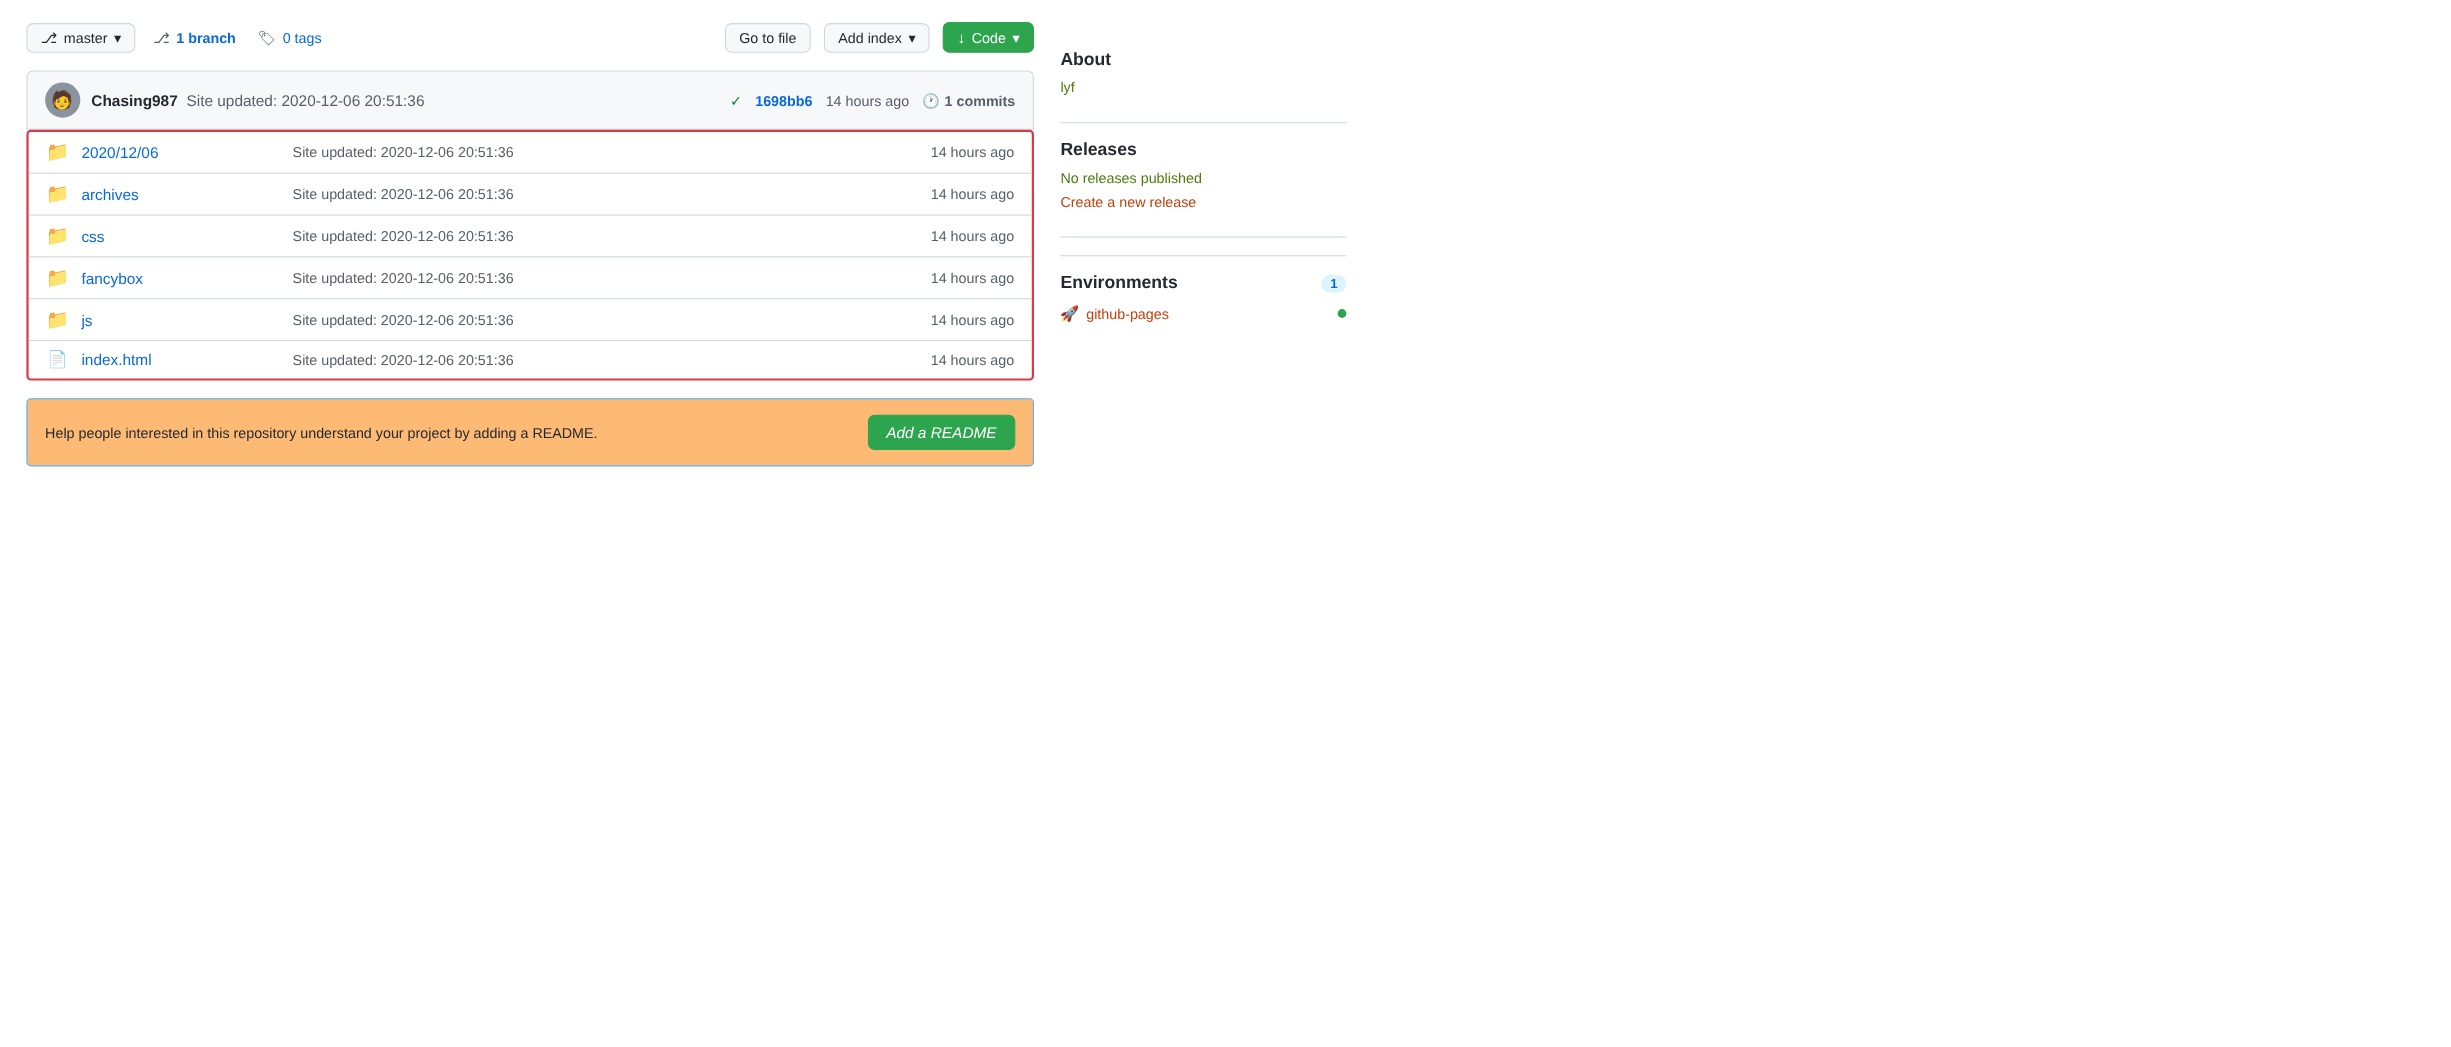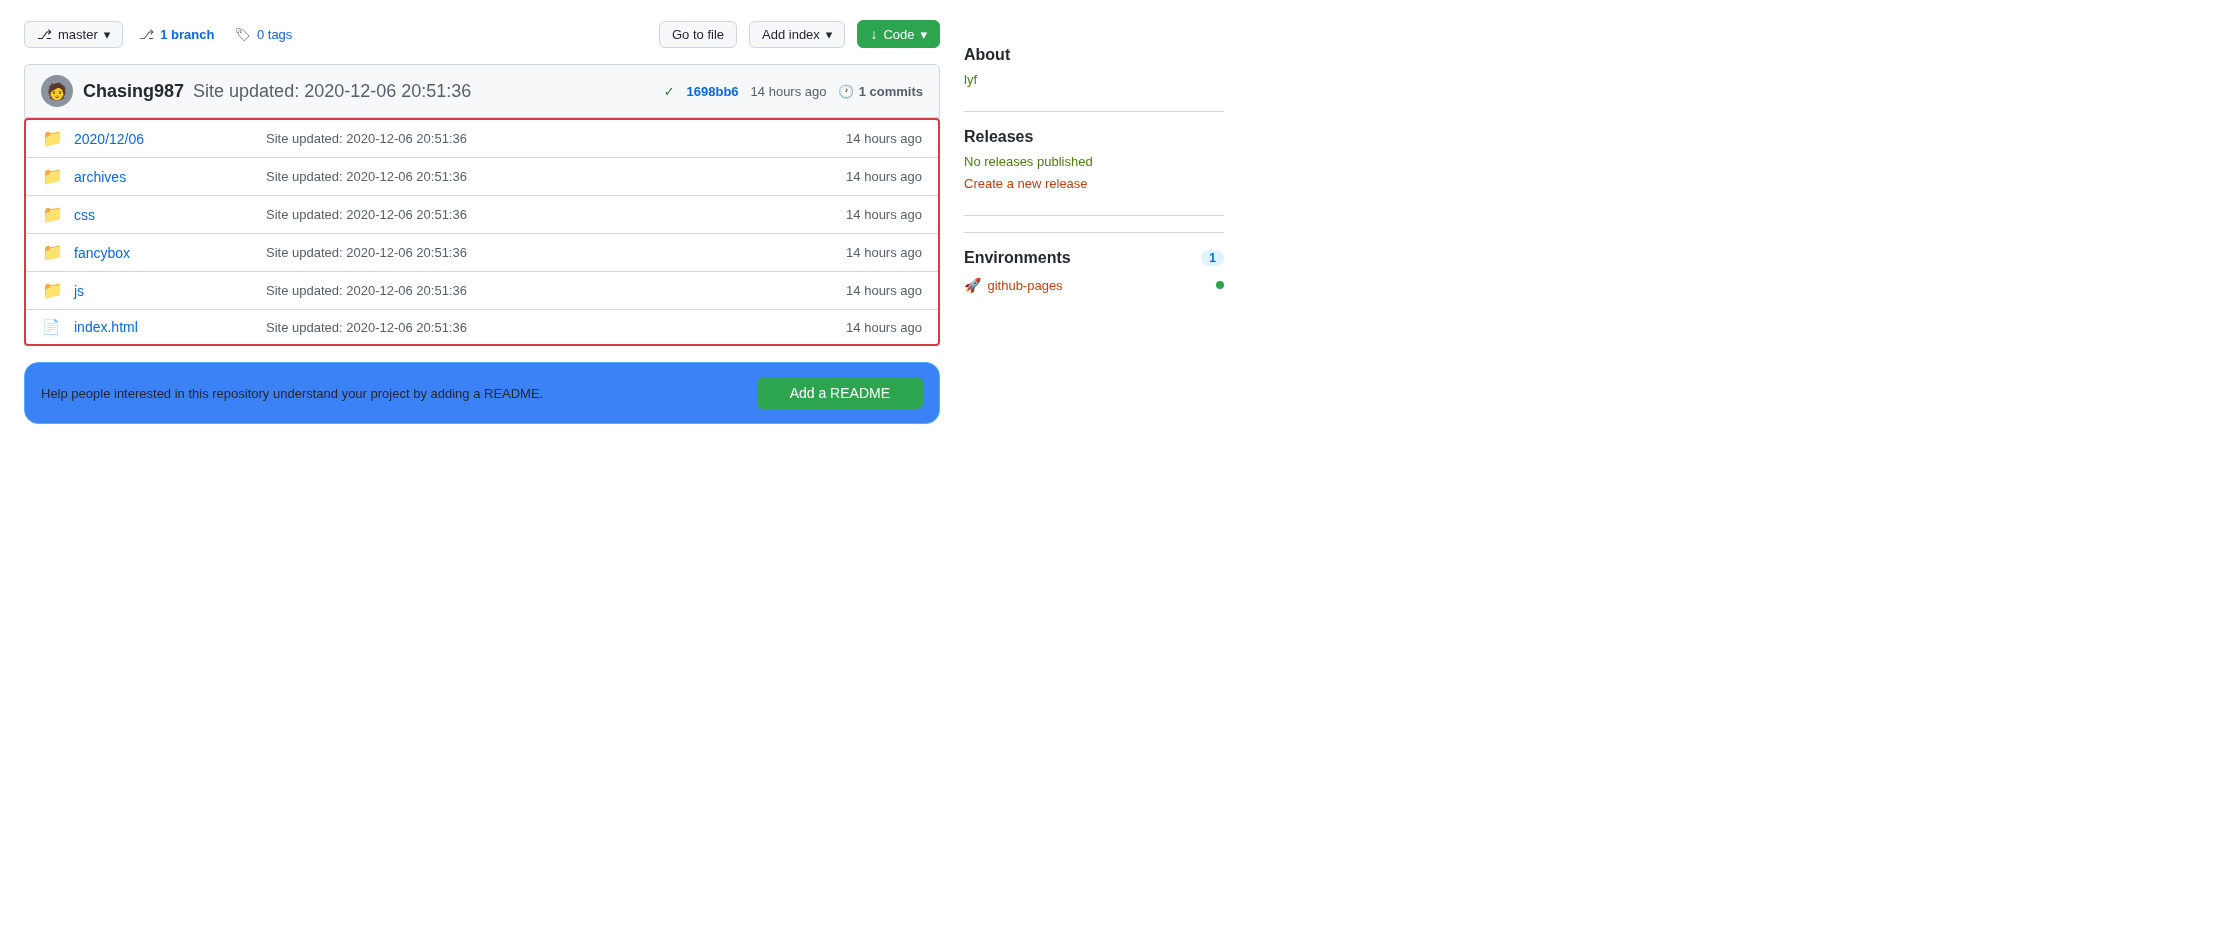--- a/index.html
+++ b/index.html
@@ -71,21 +71,21 @@
       background: #8b949e;
       display: flex;
       align-items: center;
       justify-content: center;
       font-size: 16px;
       flex-shrink: 0;
       overflow: hidden;
     }
     .commit-info {
       flex: 1;
-      font-size: 18px;
+      font-size: 14px;
     }
     .commit-info .username {
       font-weight: 600;
       color: #24292f;
     }
     .commit-meta {
       display: flex;
       align-items: center;
       gap: 12px;
       margin-left: auto;
@@ -146,43 +146,44 @@
     .file-time {
       color: #57606a;
       font-size: 13px;
       text-align: right;
       min-width: 100px;
     }
 
     
     .readme-banner {
       margin-top: 16px;
-      background: #3b82f6;
+      background: #fdba74;
       border: 1px solid #54aeff;
-      border-radius: 14px;
+      border-radius: 4px;
       padding: 14px 16px;
       display: flex;
       align-items: center;
       gap: 12px;
     }
     .readme-text {
       flex: 1;
       color: #24292f;
       font-size: 13px;
     }
     .btn-readme {
       background: #2da44e;
       border: 1px solid #2da44e;
       color: #fff;
-      padding: 7px 32px;
+      padding: 7px 16px;
       border-radius: 6px;
       cursor: pointer;
       font-size: 14px;
       font-weight: 500;
       white-space: nowrap;
+      font-style: italic;
     }
 
     
     .sidebar-section { margin-bottom: 24px; }
     .sidebar-title {
       font-weight: 600;
       font-size: 16px;
       color: #24292f;
       margin-bottom: 8px;
     }

